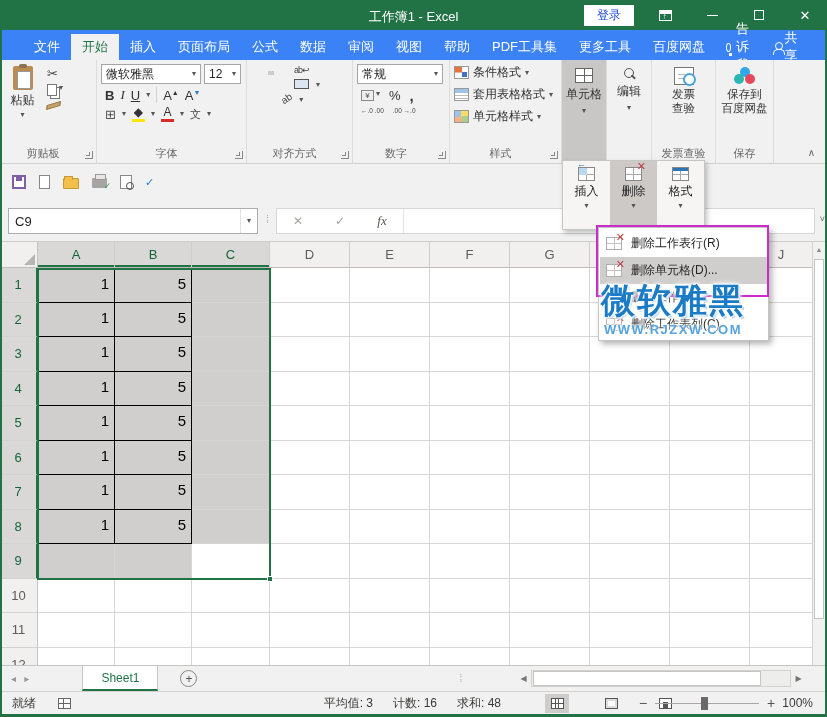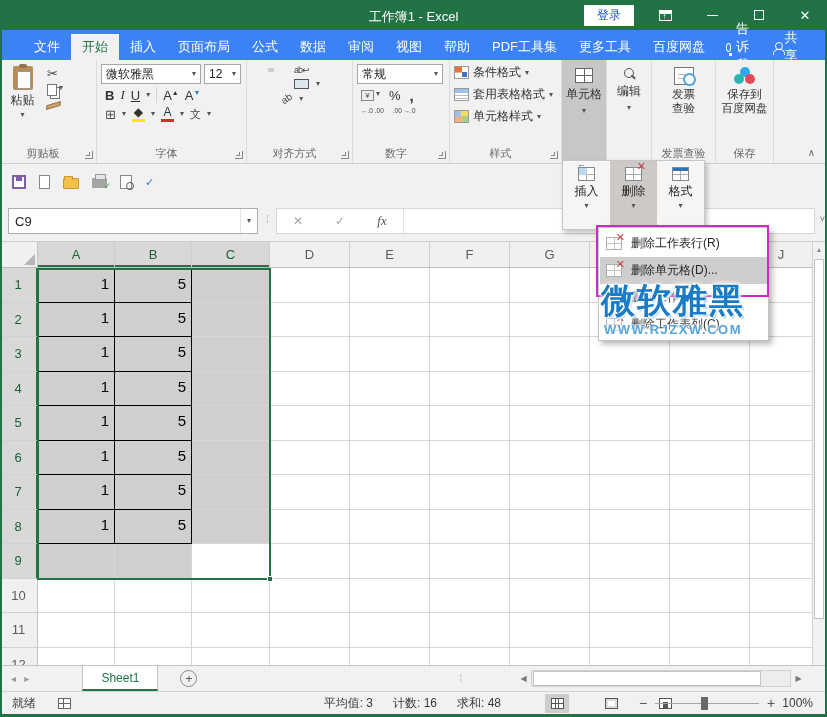--- a/index.html
+++ b/index.html
@@ -61,21 +61,21 @@
   .fgrow{display:flex;align-items:center;gap:6px;padding-left:4px}
   .bld{font-weight:bold;font-size:13px}.itl{font-style:italic;font-family:"Liberation Serif",serif;font-size:13px}
   .unl{text-decoration:underline;font-size:13px}
   .divv{width:1px;height:16px;background:#d5d3d1}
   .bigA{font-size:13px;position:relative}.bigA sup{font-size:7px}
   .ubar{position:relative;font-size:12px;line-height:1;text-align:center}
   .ubar i{display:block;width:13px;height:3px;margin-top:1px;font-style:normal}
 
   
   .g-align{width:106px;display:flex;flex-direction:column;gap:4px;padding-top:5px}
-  .arow{display:flex;align-items:center;gap:7px;padding-left:4px}
+  .arow{display:flex;align-items:flex-end;gap:7px;padding-left:4px}
   .lines{width:14px;height:10px;background:repeating-linear-gradient(to bottom,#4a4a48 0 1.4px,transparent 1.4px 3.6px)}
   .lico{padding:2px 3px}.lico.pressed{background:#cfcdcb}
   .wrapic{font-size:9px;color:#444;letter-spacing:-1px}
   .mergeic{width:15px;height:10px;border:1px solid #555;position:relative;background:#dce6f1}
 
   
   .g-num{width:97px;display:flex;flex-direction:column;gap:3px}
   .nrow{display:flex;align-items:center;gap:9px;padding-left:4px}
   .money{width:13px;height:11px;border:1px solid #888;background:#eee;font-size:8px;text-align:center;line-height:10px;color:#555}
   .pct{font-size:13px;color:#333}.comma{font-size:15px;font-weight:bold;color:#333}

